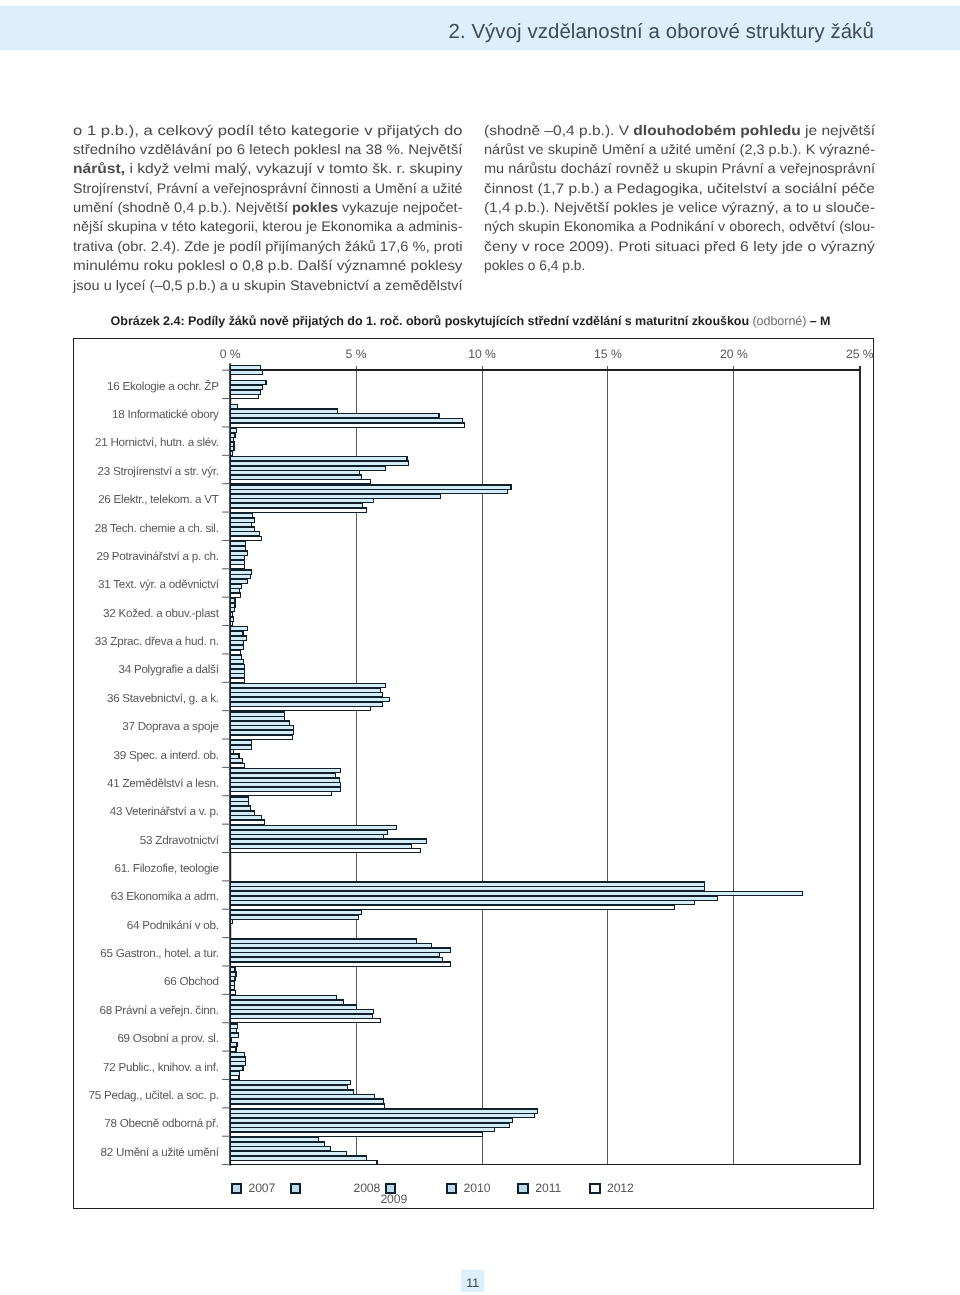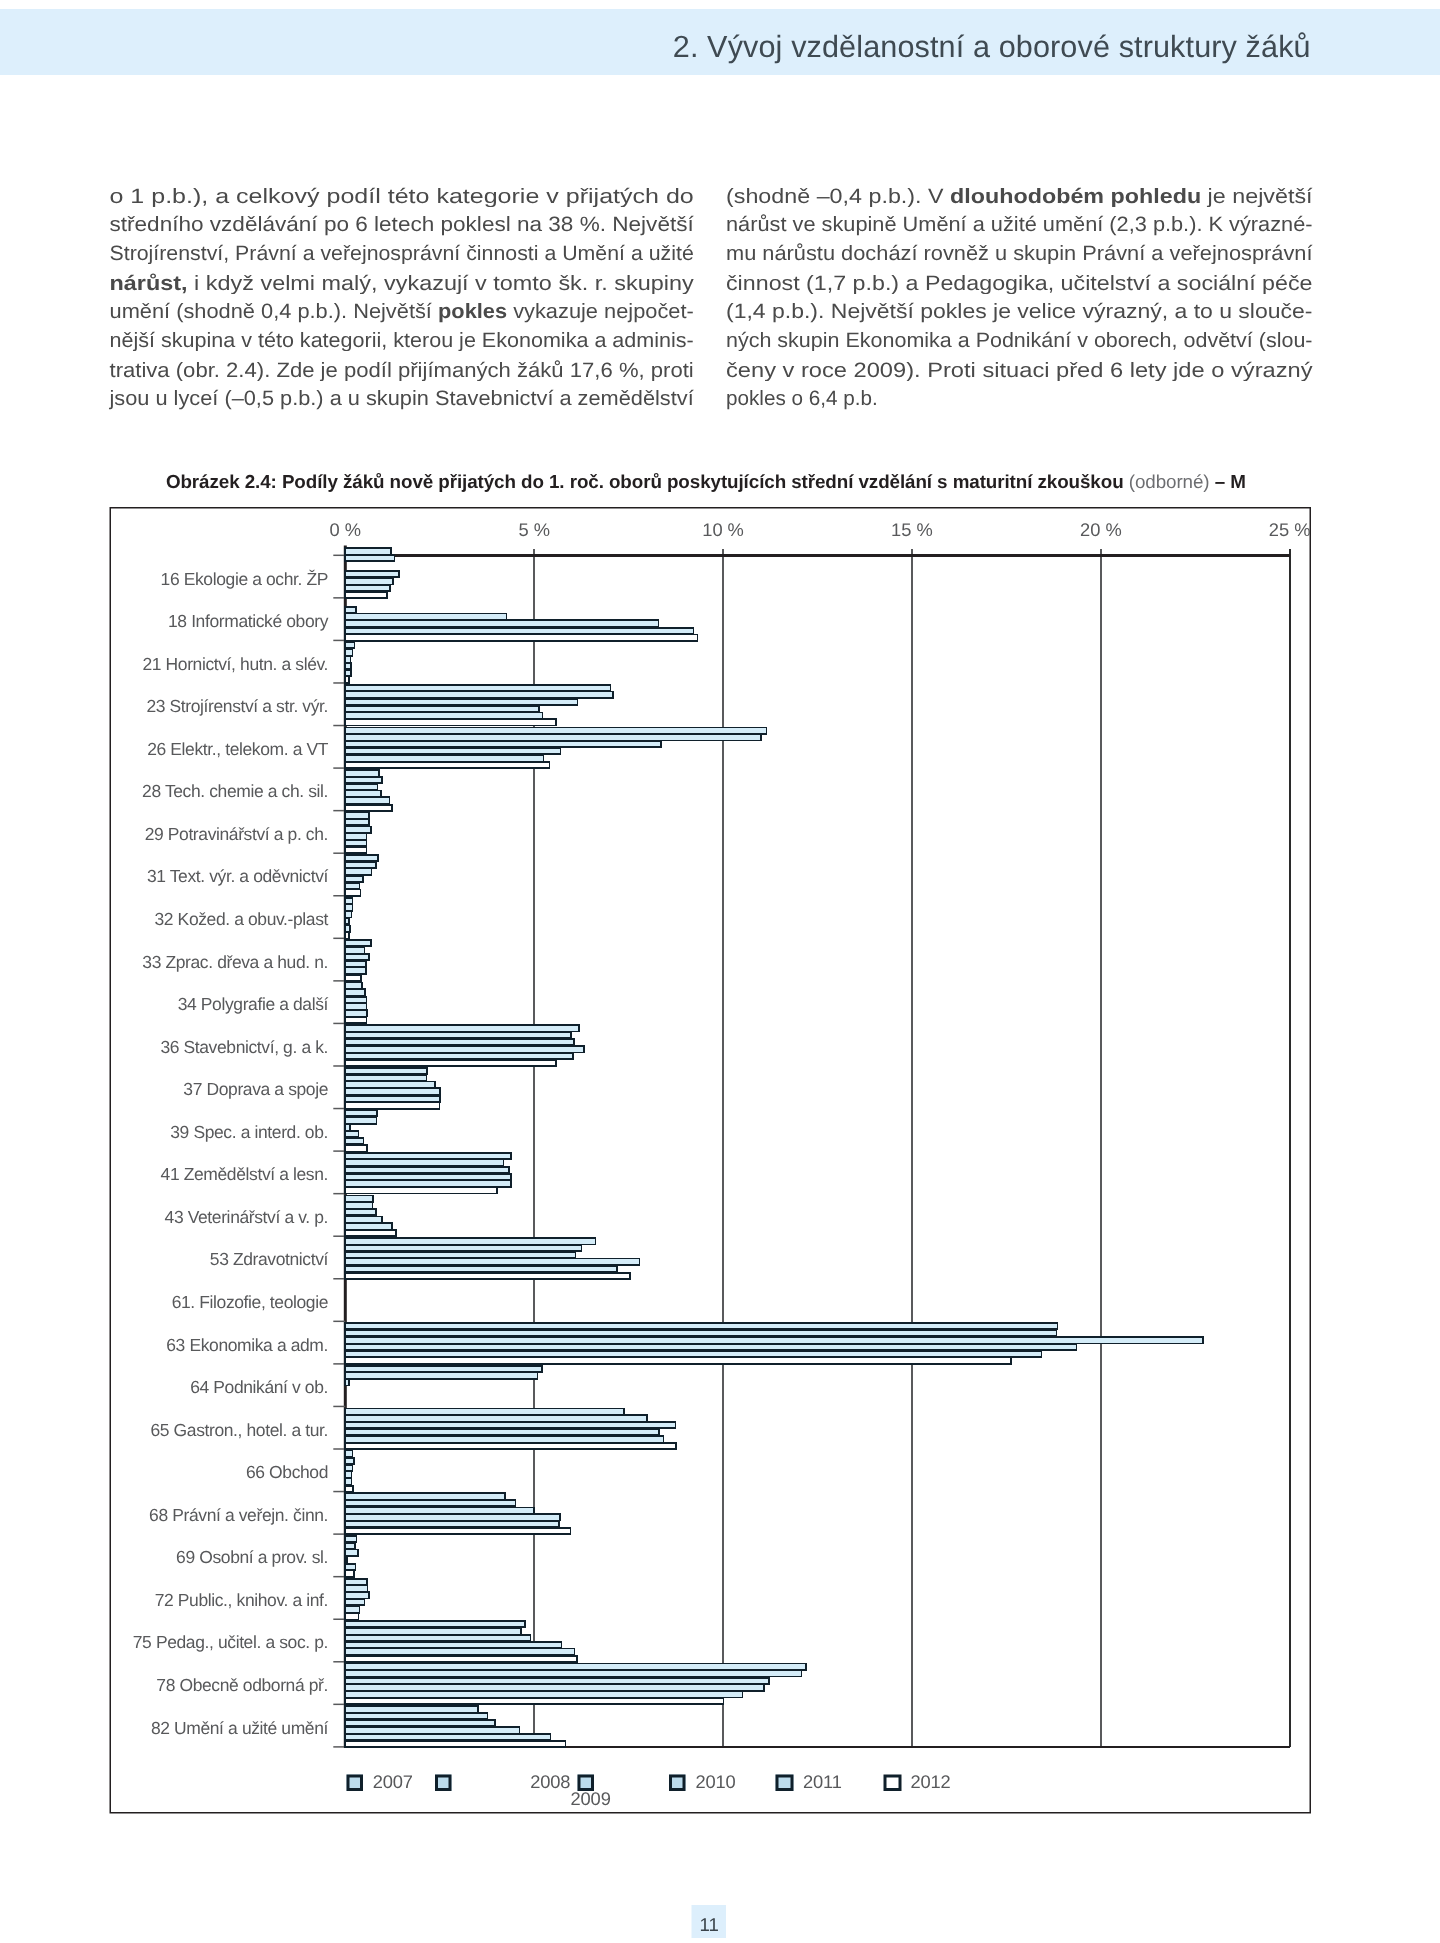--- a/index.html
+++ b/index.html
@@ -49,25 +49,26 @@
 <body>
 
 <div id="page">
 
   <div class="hdr-band" style="background: rgb(221, 239, 252);"></div>
   <div class="hdr-title">2. Vývoj vzdělanostní a oborové struktury žáků</div>
 
   <div class="col" id="col-left">
       <div class="tline"><span style="display: inline-block; white-space: nowrap; transform-origin: left center; transform: scaleX(1.20922);"><span>o 1 p.b.), a celkový podíl této kategorie v přijatých do</span></span></div>
       <div class="tline"><span style="display: inline-block; white-space: nowrap; transform-origin: left center; transform: scaleX(1.0898);"><span>středního vzdělávání po 6 letech poklesl na 38 %. Největší</span></span></div>
+      <div class="tline"><span style="display: inline-block; white-space: nowrap; transform-origin: left center; transform: scaleX(1.13145);"><b>nárůst,</b><span> i když velmi malý, vykazují v tomto šk. r. skupiny</span></span></div>
       <div class="tline"><span style="display: inline-block; white-space: nowrap; transform-origin: left center; transform: scaleX(1.03025);"><span>Strojírenství, Právní a veřejnosprávní činnosti a Umění a užité</span></span></div>
-      <div class="tline"><span style="display: inline-block; white-space: nowrap; transform-origin: left center; transform: scaleX(1.13145);"><b>nárůst,</b><span> i když velmi malý, vykazují v tomto šk. r. skupiny</span></span></div>
       <div class="tline"><span style="display: inline-block; white-space: nowrap; transform-origin: left center; transform: scaleX(1.05364);"><span>umění (shodně 0,4 p.b.). Největší </span><b>pokles</b><span> vykazuje nejpočet-</span></span></div>
       <div class="tline"><span style="display: inline-block; white-space: nowrap; transform-origin: left center; transform: scaleX(1.04079);"><span>nější skupina v této kategorii, kterou je Ekonomika a adminis-</span></span></div>
       <div class="tline"><span style="display: inline-block; white-space: nowrap; transform-origin: left center; transform: scaleX(1.06703);"><span>trativa (obr. 2.4). Zde je podíl přijímaných žáků 17,6 %, proti</span></span></div>
+      <div class="tline"><span style="display: inline-block; white-space: nowrap; transform-origin: left center; transform: scaleX(1.10895);"><span>minulému roku poklesl o 0,8 p.b. Další významné poklesy</span></span></div>
       <div class="tline"><span style="display: inline-block; white-space: nowrap; transform-origin: left center; transform: scaleX(1.0515);"><span>jsou u lyceí (–0,5 p.b.) a u skupin Stavebnictví a zemědělství</span></span></div>
     </div>
   <div class="col" id="col-right">
       <div class="tline"><span style="display: inline-block; white-space: nowrap; transform-origin: left center; transform: scaleX(1.12574);"><span>(shodně –0,4 p.b.). V </span><b>dlouhodobém pohledu</b><span> je největší</span></span></div>
       <div class="tline"><span style="display: inline-block; white-space: nowrap; transform-origin: left center; transform: scaleX(1.05125);"><span>nárůst ve skupině Umění a užité umění (2,3 p.b.). K výrazné-</span></span></div>
       <div class="tline"><span style="display: inline-block; white-space: nowrap; transform-origin: left center; transform: scaleX(1.05338);"><span>mu nárůstu dochází rovněž u skupin Právní a veřejnosprávní</span></span></div>
       <div class="tline"><span style="display: inline-block; white-space: nowrap; transform-origin: left center; transform: scaleX(1.12291);"><span>činnost (1,7 p.b.) a Pedagogika, učitelství a sociální péče</span></span></div>
       <div class="tline"><span style="display: inline-block; white-space: nowrap; transform-origin: left center; transform: scaleX(1.11084);"><span>(1,4 p.b.). Největší pokles je velice výrazný, a to u slouče-</span></span></div>
       <div class="tline"><span style="display: inline-block; white-space: nowrap; transform-origin: left center; transform: scaleX(1.03834);"><span>ných skupin Ekonomika a Podnikání v oborech, odvětví (slou-</span></span></div>
       <div class="tline"><span style="display: inline-block; white-space: nowrap; transform-origin: left center; transform: scaleX(1.14317);"><span>čeny v roce 2009). Proti situaci před 6 lety jde o výrazný</span></span></div>

